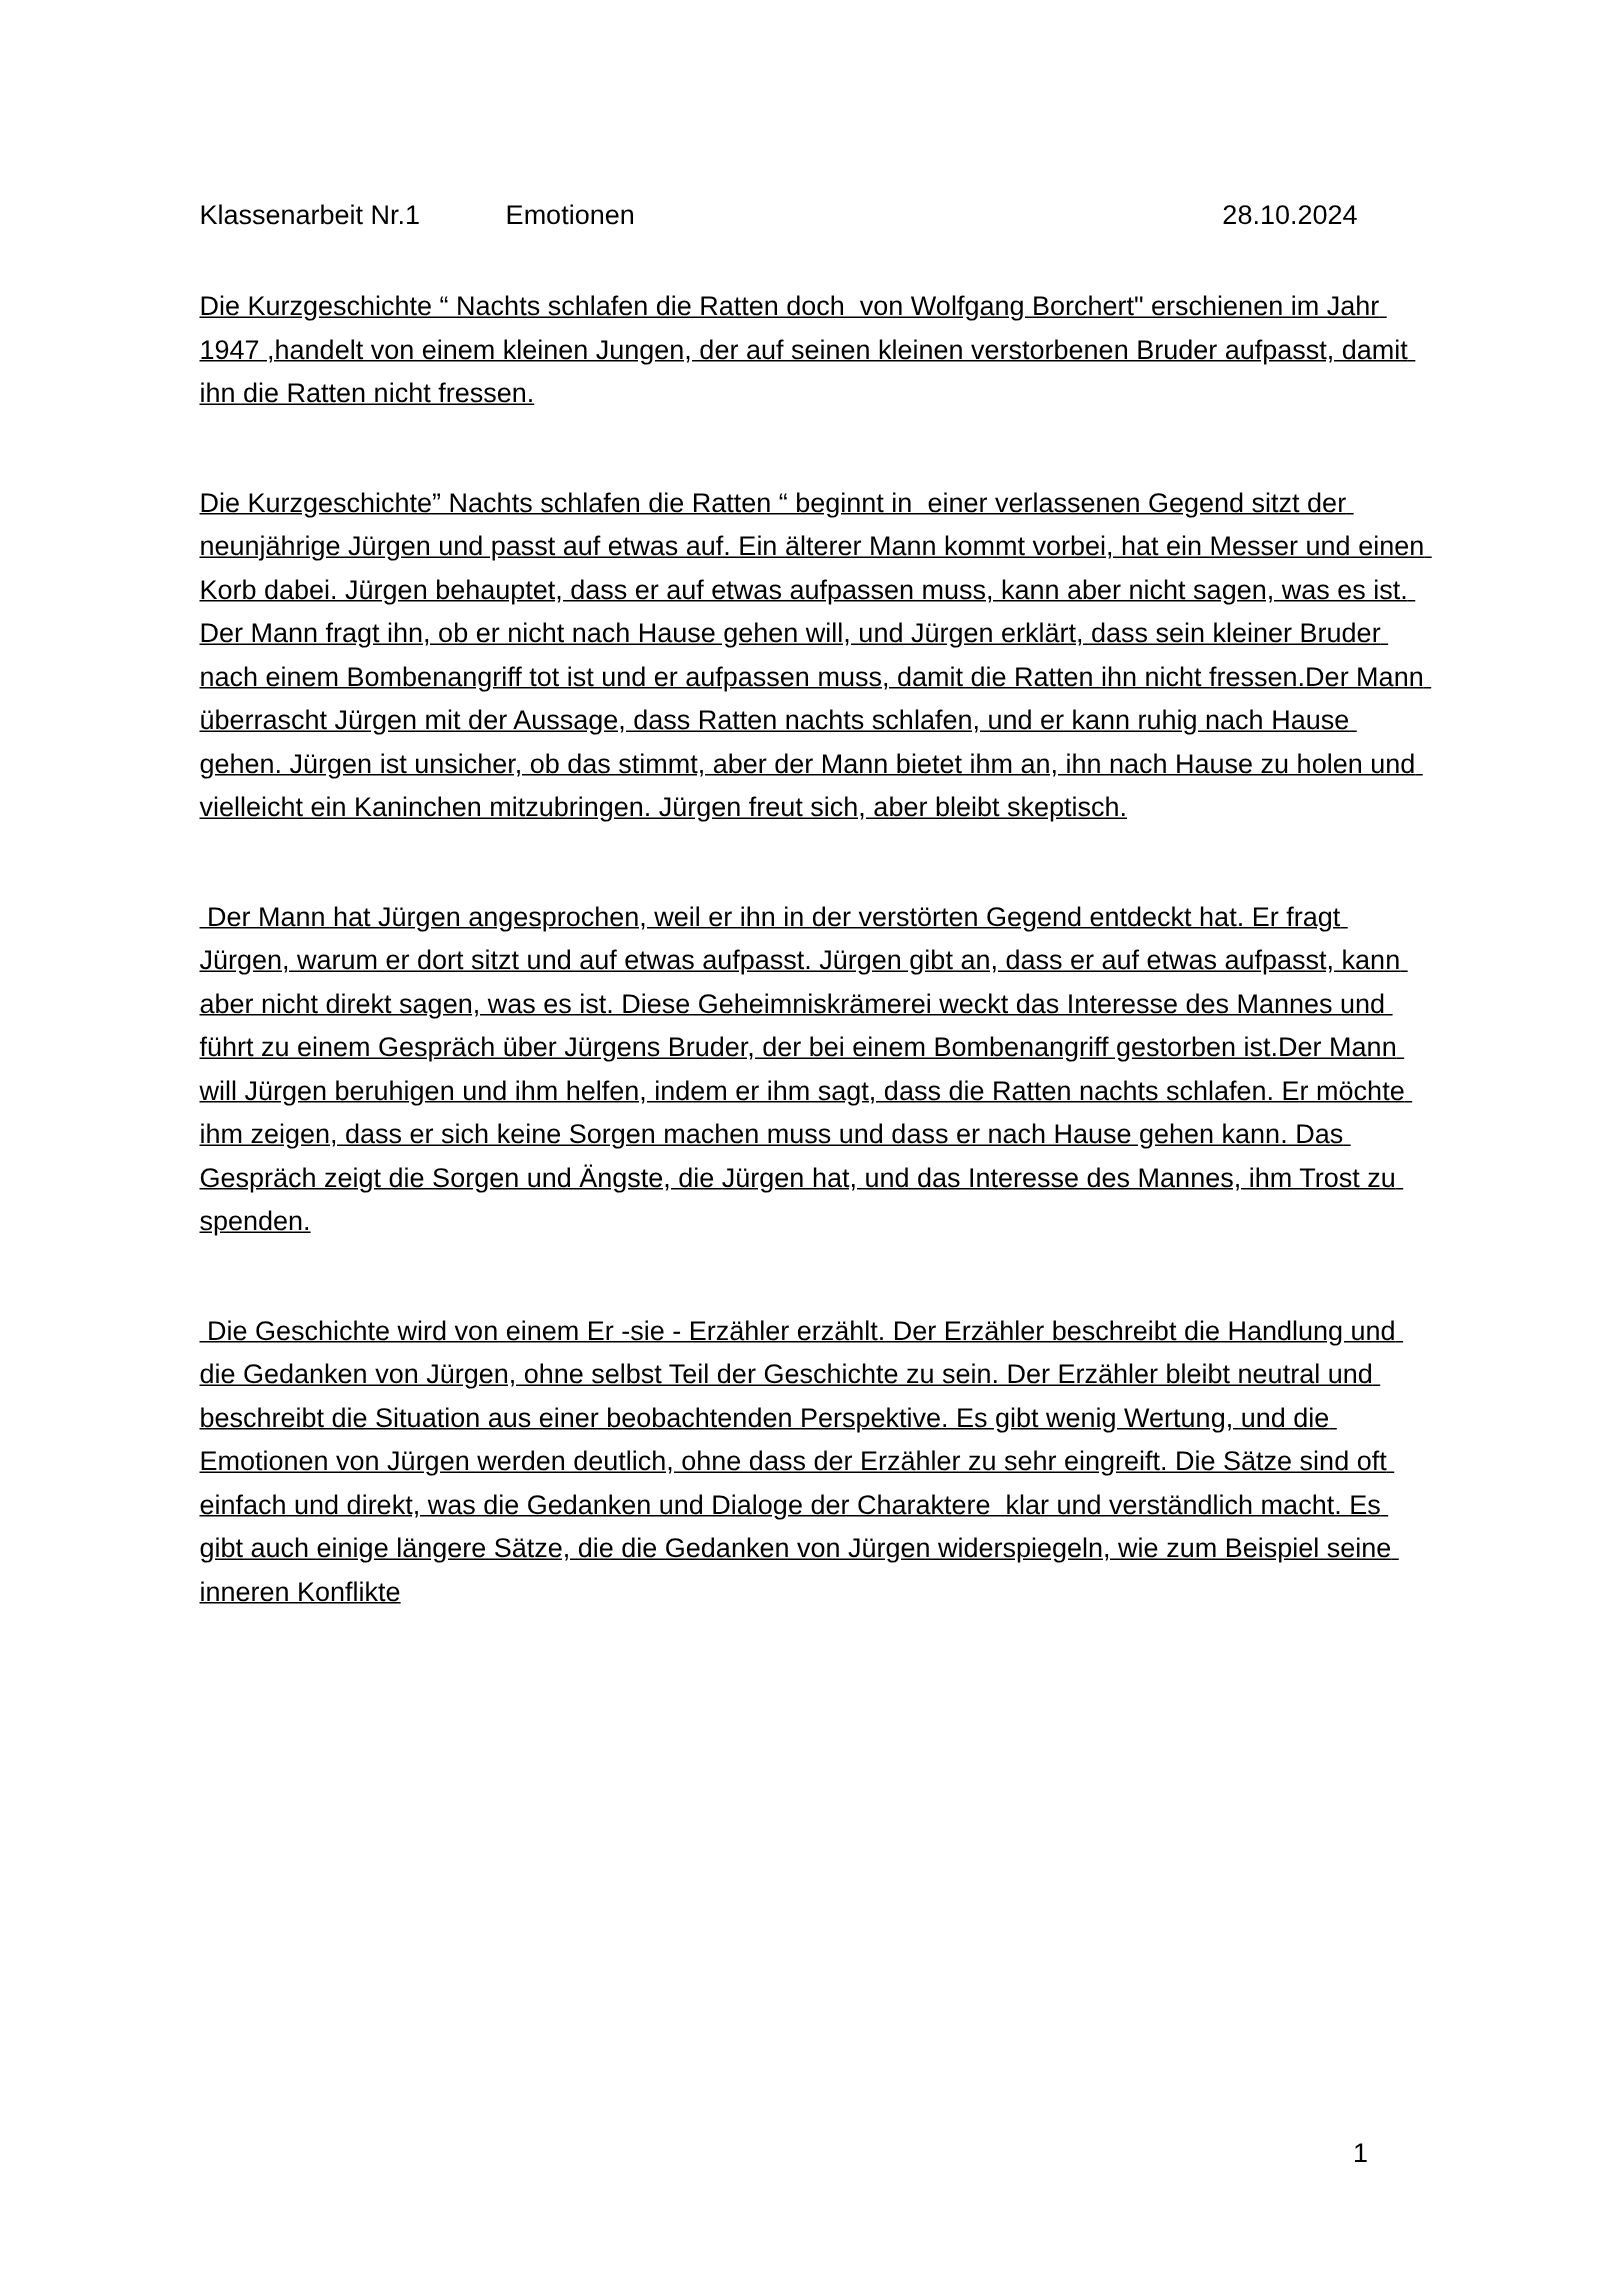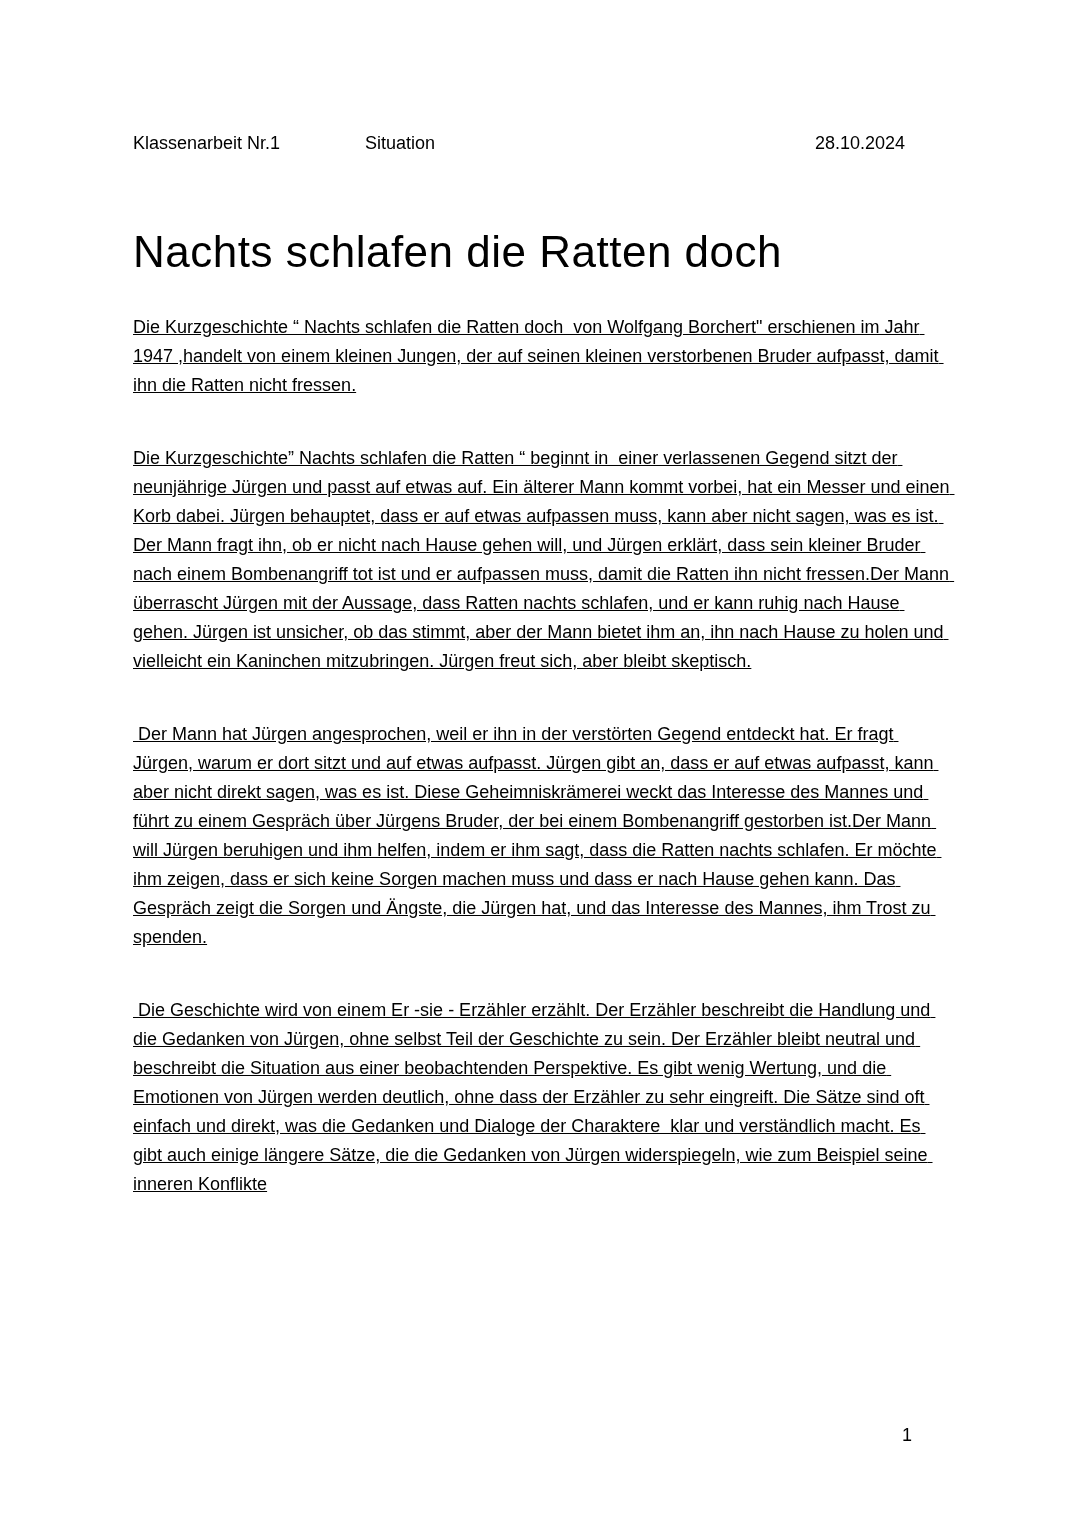--- a/index.html
+++ b/index.html
@@ -21,21 +21,21 @@
   }
   .doc-header {
     display: flex;
     justify-content: space-between;
     align-items: baseline;
     font-size: 18px;
     line-height: 21px;
   }
   .doc-header .header-left {
     display: flex;
-    gap: 85px;
+    gap: 57px;
   }
   .doc-header .header-date {
     margin-right: 45px;
     margin-left: 42px;
   }
   h1.doc-title {
     margin-top: 72px;
     font-size: 44px;
     line-height: 51px;
     font-weight: 400;
@@ -60,26 +60,25 @@
   }
 </style>
 </head>
 <body>
 
 <div class="page">
 
   <div class="doc-header">
     <div class="header-left">
       <span>Klassenarbeit Nr.1</span>
-      <span>Situation</span>
+      <span>Emotionen</span>
     </div>
     <span class="header-date">28.10.2024</span>
   </div>
 
-  <h1 class="doc-title">Nachts schlafen die Ratten doch</h1>
 
   <div class="doc-body">
     <p>Die Kurzgeschichte “ Nachts schlafen die Ratten doch  von Wolfgang Borchert" erschienen im Jahr 1947 ,handelt von einem kleinen Jungen, der auf seinen kleinen verstorbenen Bruder aufpasst, damit ihn die Ratten nicht fressen.</p>
     <p>Die Kurzgeschichte” Nachts schlafen die Ratten “ beginnt in  einer verlassenen Gegend sitzt der neunjährige Jürgen und passt auf etwas auf. Ein älterer Mann kommt vorbei, hat ein Messer und einen Korb dabei. Jürgen behauptet, dass er auf etwas aufpassen muss, kann aber nicht sagen, was es ist. Der Mann fragt ihn, ob er nicht nach Hause gehen will, und Jürgen erklärt, dass sein kleiner Bruder nach einem Bombenangriff tot ist und er aufpassen muss, damit die Ratten ihn nicht fressen.Der Mann überrascht Jürgen mit der Aussage, dass Ratten nachts schlafen, und er kann ruhig nach Hause gehen. Jürgen ist unsicher, ob das stimmt, aber der Mann bietet ihm an, ihn nach Hause zu holen und vielleicht ein Kaninchen mitzubringen. Jürgen freut sich, aber bleibt skeptisch.</p>
     <p> Der Mann hat Jürgen angesprochen, weil er ihn in der verstörten Gegend entdeckt hat. Er fragt Jürgen, warum er dort sitzt und auf etwas aufpasst. Jürgen gibt an, dass er auf etwas aufpasst, kann aber nicht direkt sagen, was es ist. Diese Geheimniskrämerei weckt das Interesse des Mannes und führt zu einem Gespräch über Jürgens Bruder, der bei einem Bombenangriff gestorben ist.Der Mann will Jürgen beruhigen und ihm helfen, indem er ihm sagt, dass die Ratten nachts schlafen. Er möchte ihm zeigen, dass er sich keine Sorgen machen muss und dass er nach Hause gehen kann. Das Gespräch zeigt die Sorgen und Ängste, die Jürgen hat, und das Interesse des Mannes, ihm Trost zu spenden.</p>
     <p> Die Geschichte wird von einem Er -sie - Erzähler erzählt. Der Erzähler beschreibt die Handlung und die Gedanken von Jürgen, ohne selbst Teil der Geschichte zu sein. Der Erzähler bleibt neutral und beschreibt die Situation aus einer beobachtenden Perspektive. Es gibt wenig Wertung, und die Emotionen von Jürgen werden deutlich, ohne dass der Erzähler zu sehr eingreift. Die Sätze sind oft einfach und direkt, was die Gedanken und Dialoge der Charaktere  klar und verständlich macht. Es gibt auch einige längere Sätze, die die Gedanken von Jürgen widerspiegeln, wie zum Beispiel seine inneren Konflikte</p>
   </div>
 
   <div class="page-number">1</div>
 

